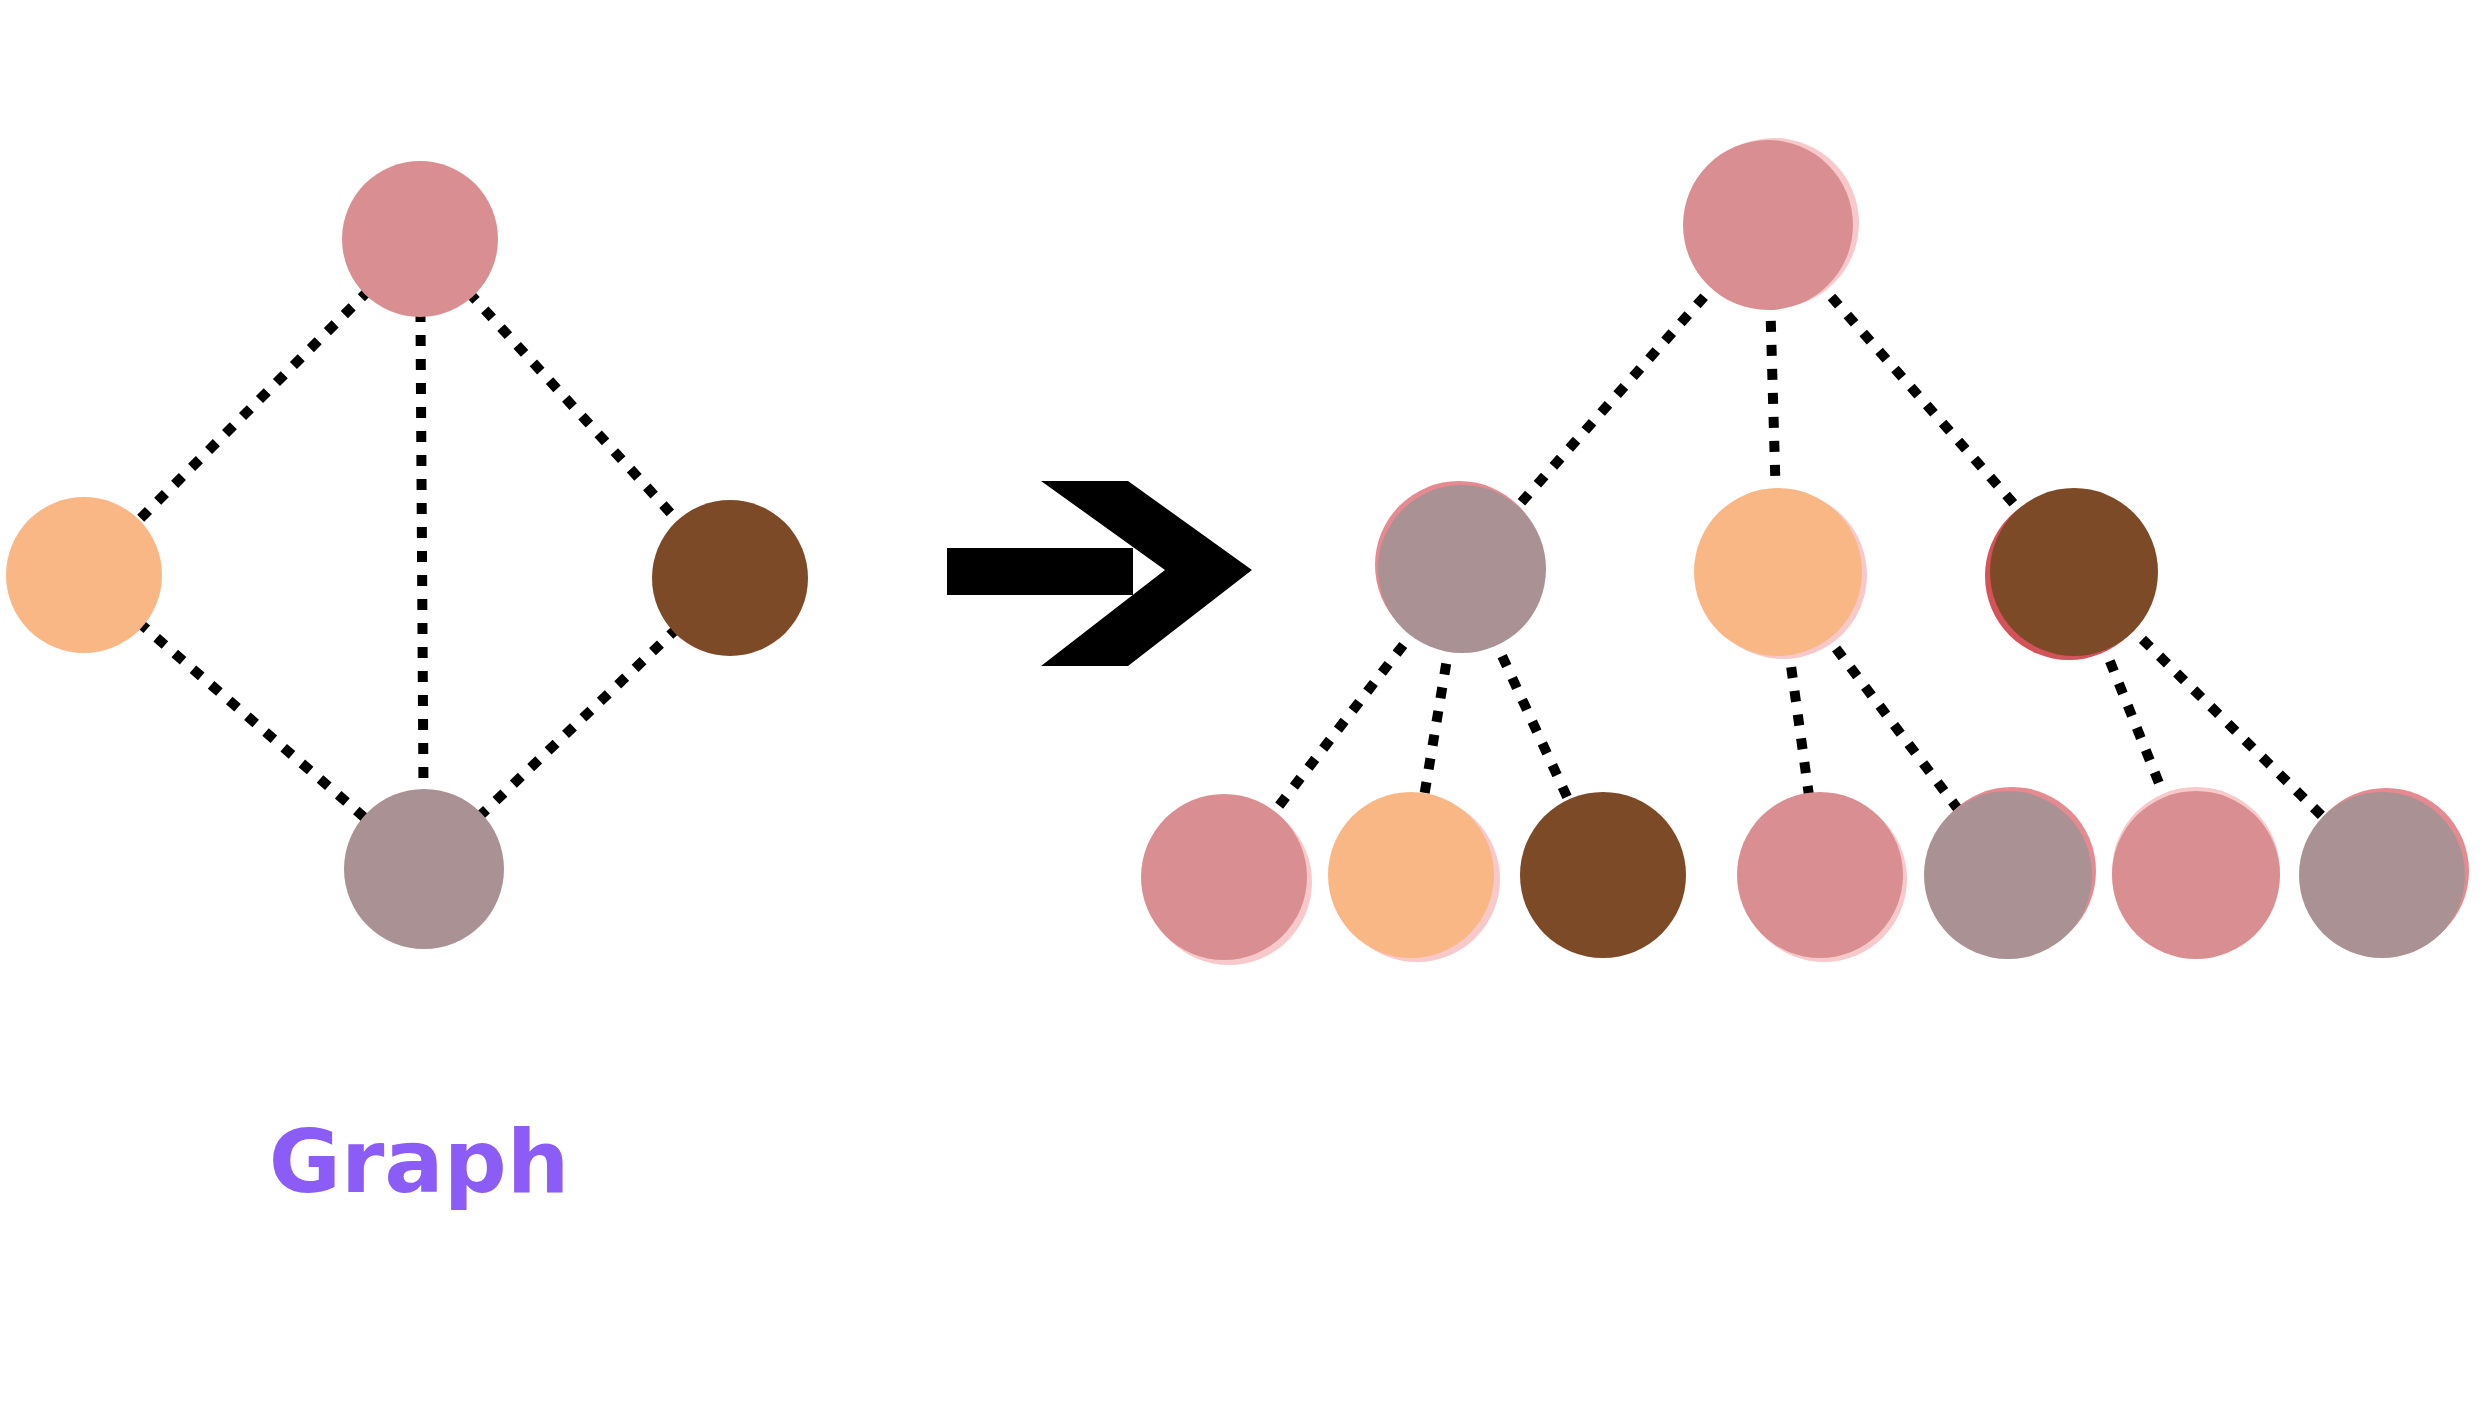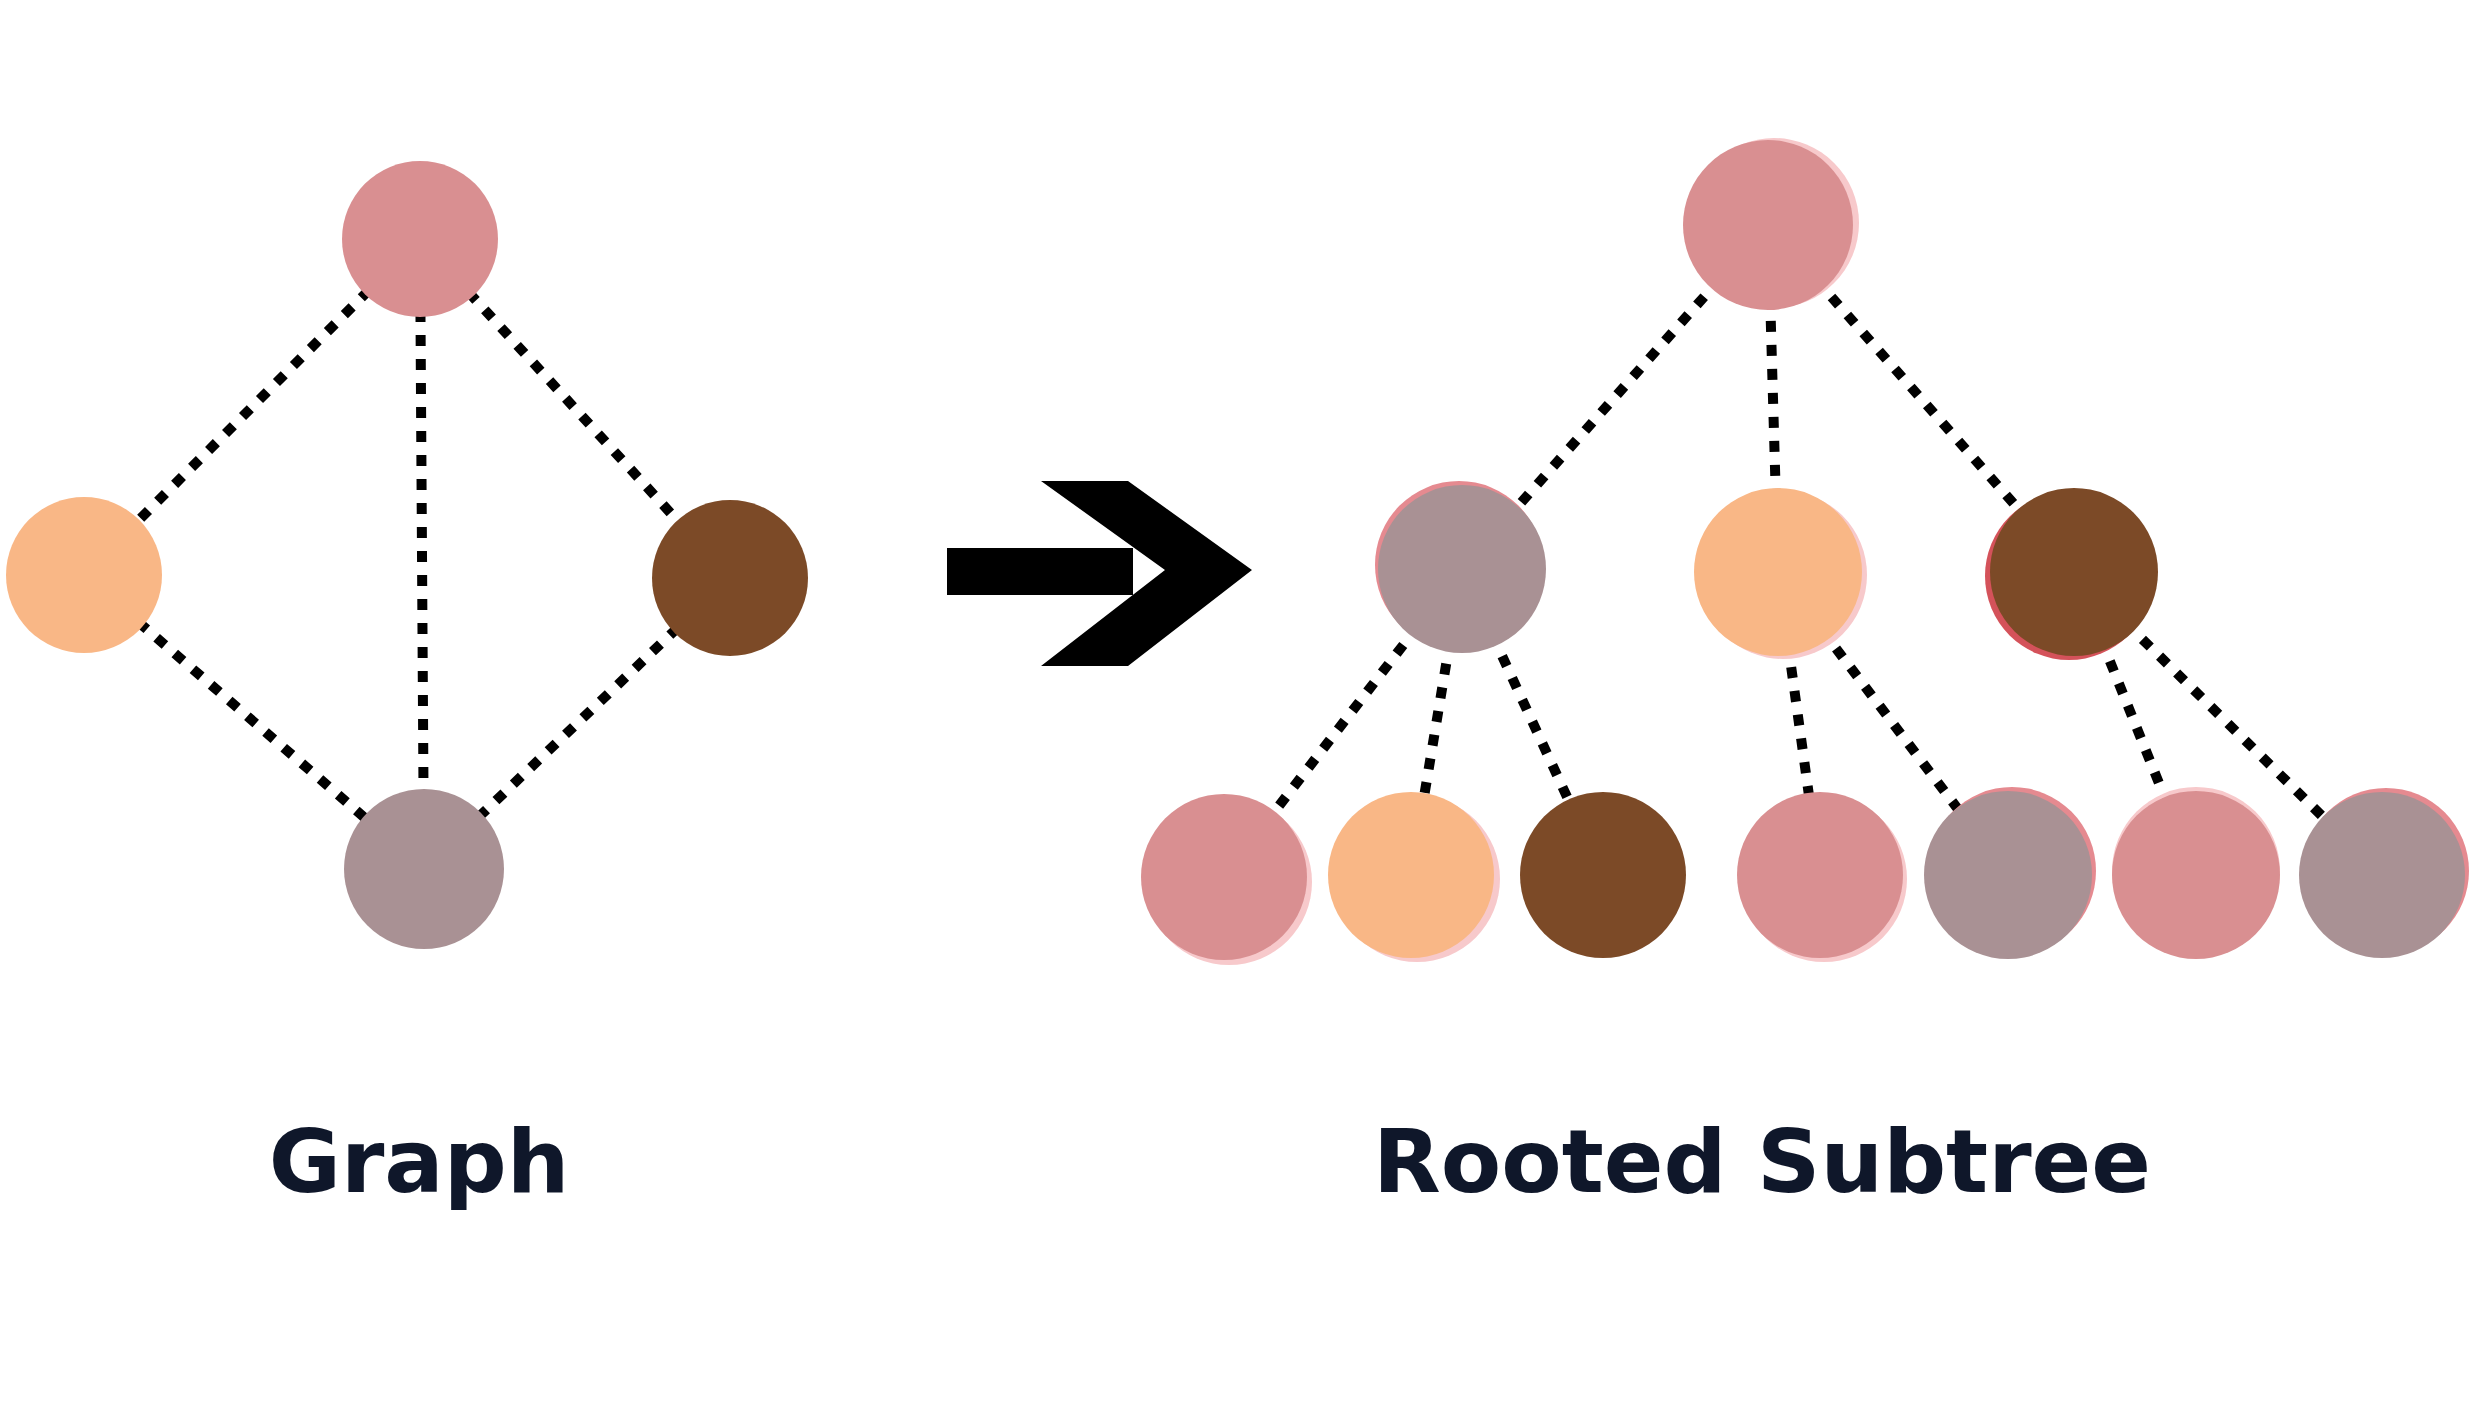--- a/index.html
+++ b/index.html
@@ -26,21 +26,21 @@
   .node {
     position: absolute;
     border-radius: 50%;
   }
   .diagram-label {
     position: absolute;
     transform: translateX(-50%);
     font-weight: bold;
     font-size: 88px;
     line-height: 1;
-    color: #0f172a;
+    color: #8b5cf6;
     white-space: nowrap;
     letter-spacing: 0px;
   }
   #label-left  { left: 419px;  top: 1118px; }
   #label-right { left: 1762px; top: 1118px; }
 </style>
 </head>
 <body>
 
 <div class="canvas">
@@ -80,14 +80,13 @@
       <div class="node" style="left: 2112px; top: 791px; width: 168px; height: 168px; background: rgb(217, 143, 145); box-shadow: rgb(247, 201, 203) 0px -4px 0px 0px;"></div>
       <div class="node" style="left: 2299px; top: 792px; width: 166px; height: 166px; background: rgb(169, 145, 148); box-shadow: rgb(229, 138, 144) 4px -4px 0px 0px;"></div>
     </div>
 
   <svg class="layer" viewBox="0 0 2483 1421">
     <path d="M947,548 L1133,548 L1133,595 L947,595 Z
              M1041,481 L1128,481 L1252,570 L1128,666 L1041,666 L1165,570 Z" fill="#000000"></path>
   </svg>
 
   <div class="diagram-label" id="label-left">Graph</div>
-  <div class="diagram-label" id="label-right">Rooted Subtree</div>
 </div>
 
 </body></html>

